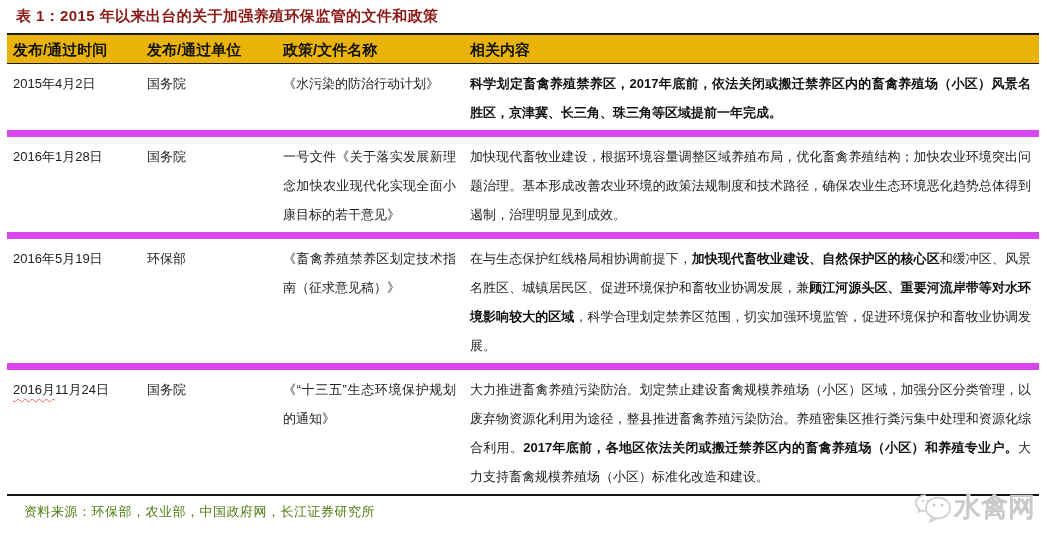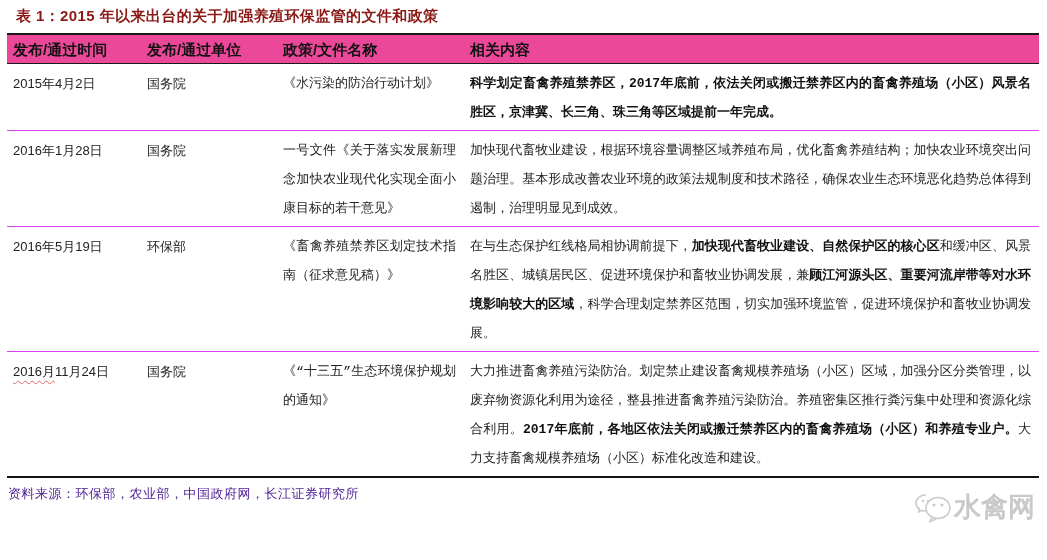--- a/index.html
+++ b/index.html
@@ -11,40 +11,40 @@
   .page{padding:5px 8px 0 7px;}
   .title{
     font-size:15px;font-weight:bold;color:#8a1a16;
     margin:2px 0 7px 9px;letter-spacing:0.4px;
   }
   table.policy{
     border-collapse:collapse;table-layout:fixed;width:1032px;
     border-top:2px solid #1b1b1b;border-bottom:2px solid #141414;
   }
   thead th{
-    background:#ec4899;border-bottom:1.5px solid #1b1b1b;
+    background:#eab308;border-bottom:1.5px solid #1b1b1b;
     text-align:left;font-size:15px;font-weight:bold;color:#111;
     padding:5px 8px 4px 6px;line-height:19px;
   }
   tbody td{
     vertical-align:top;font-size:13px;line-height:29px;
     padding:5px 8px 3px 6px;color:#222;
   }
-  tbody tr + tr td{border-top:1px solid #d946ef;}
+  tbody tr + tr td{border-top:7px solid #d946ef;}
   .c-date{white-space:nowrap;}
-  .c-policy,.c-content{text-align:justify;font-family:Liberation Mono, monospace;}
+  .c-policy,.c-content{text-align:justify;}
   .b{font-weight:bold;color:#111;}
   .sq{
     text-decoration:underline wavy #e06666;
     text-decoration-thickness:1px;
     text-underline-offset:4px;
     text-decoration-skip-ink:none;
   }
   .footer{
-    font-size:13px;color:#4c1d95;margin:7px 0 0 1px;letter-spacing:0.5px;
+    font-size:13px;color:#4d7c0f;margin:7px 0 0 17px;letter-spacing:0.5px;
   }
   .watermark{
     position:absolute;right:12px;top:489px;
     display:flex;align-items:center;
     color:#c9c9c9;font-size:27px;font-weight:bold;
     text-shadow:1px 1px 0 #ffffff;
     pointer-events:none;
   }
 </style>
 </head>

